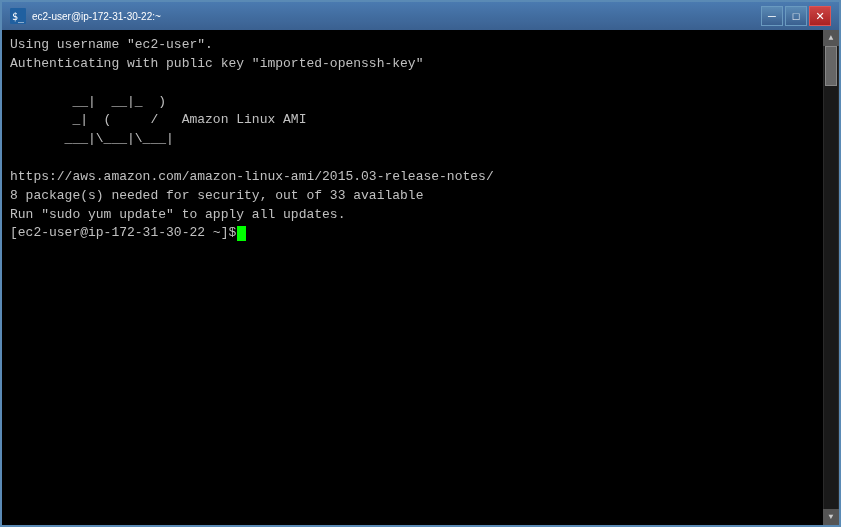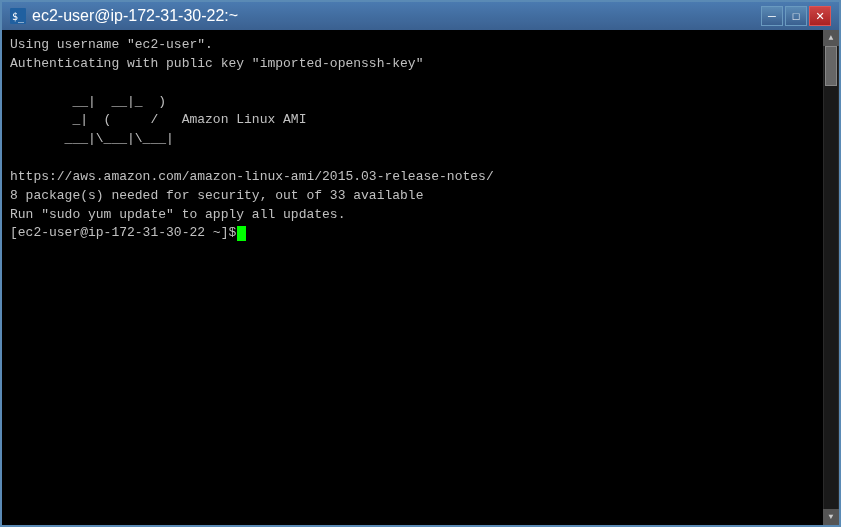--- a/index.html
+++ b/index.html
@@ -44,21 +44,21 @@
       justify-content: center;
     }
 
     .title-icon svg {
       width: 16px;
       height: 16px;
     }
 
     .titlebar-text {
       color: white;
-      font-size: 16px;
+      font-size: 10px;
       font-family: Arial, sans-serif;
     }
 
     .titlebar-buttons {
       display: flex;
       gap: 2px;
     }
 
     .tb-btn {
       width: 22px;

